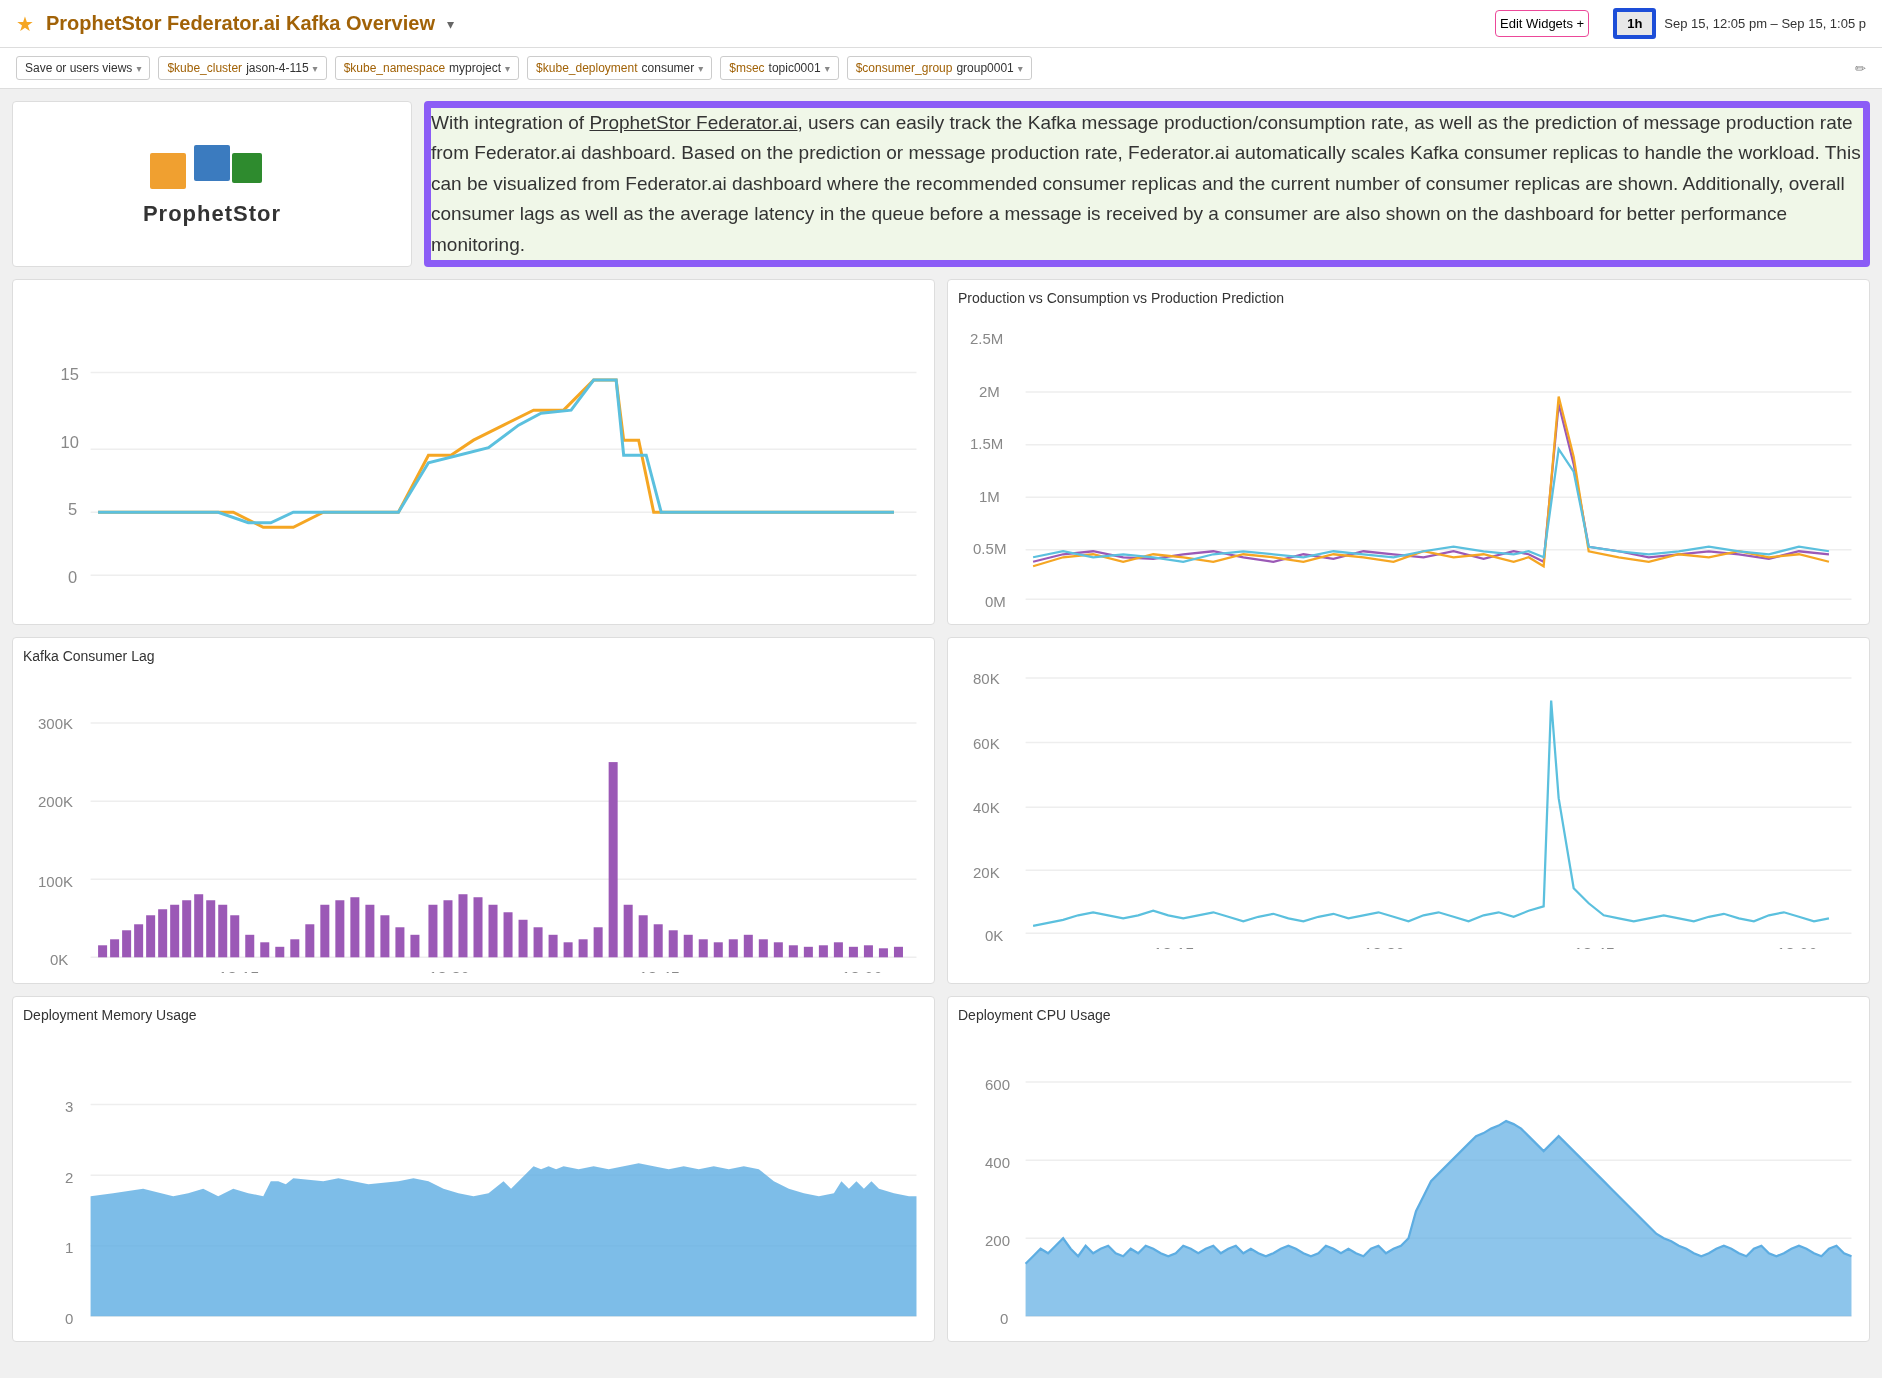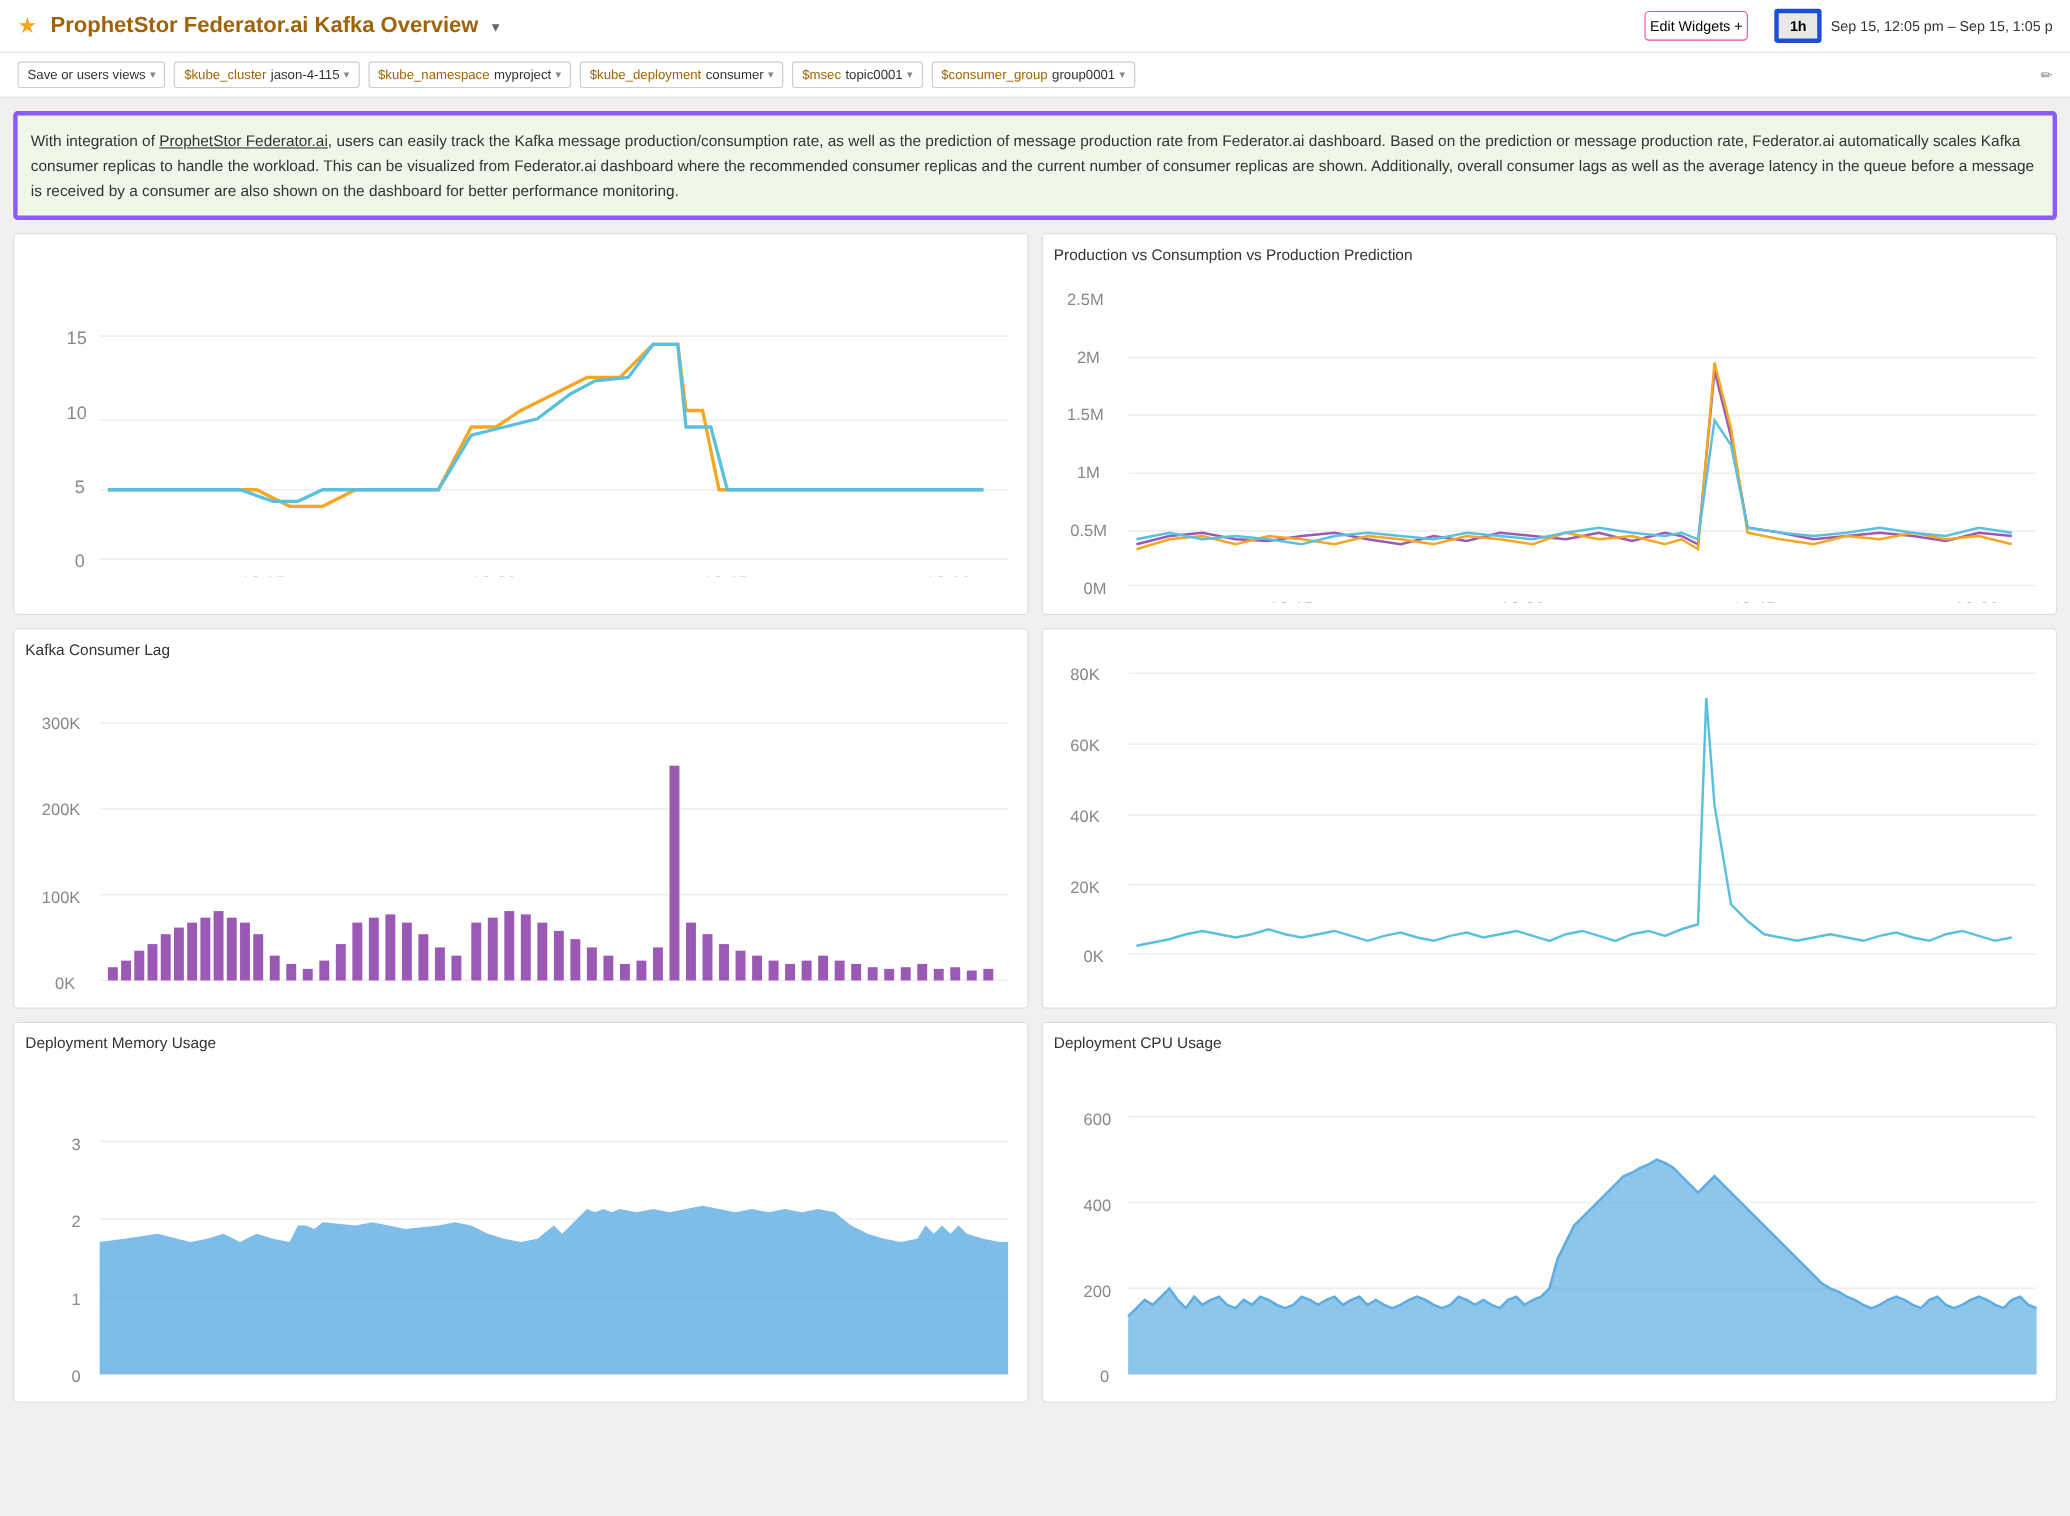--- a/index.html
+++ b/index.html
@@ -20,21 +20,21 @@
     .filter-select { border: 1px solid #ccc; border-radius: 3px; padding: 4px 8px; font-size: 12px; background: #fff; cursor: pointer; display: flex; align-items: center; gap: 4px; }
     .filter-select .label { color: #a16207; }
     .filter-select .value { color: #333; font-weight: 500; }
     .filter-chevron { color: #888; font-size: 10px; }
     .pencil-icon { margin-left: auto; color: #888; cursor: pointer; }
 
     
     .main { padding: 12px; }
     .top-section { display: flex; gap: 12px; margin-bottom: 12px; }
     .logo-box { background: #fff; border: 1px solid #ddd; border-radius: 4px; width: 400px; min-width: 400px; display: flex; align-items: center; justify-content: center; padding: 20px; }
-    .description-box { background: #f0f7e8; border: 4px solid #8b5cf6; border-radius: 4px; flex: 1; padding: 12px; font-size: 14px; line-height: 1.6; }
+    .description-box { background: #f0f7e8; border: 7px solid #8b5cf6; border-radius: 4px; flex: 1; padding: 0; font-size: 19px; line-height: 1.6; }
     .description-box a { color: #333; text-decoration: underline; }
 
     
     .charts-grid { display: grid; grid-template-columns: 1fr 1fr; gap: 12px; }
     .chart-panel { background: #fff; border: 1px solid #ddd; border-radius: 4px; padding: 10px; }
     .chart-title { font-size: 14px; font-weight: normal; margin-bottom: 8px; color: #333; }
     .chart-area { position: relative; width: 100%; }
     .chart-area svg { width: 100%; display: block; }
 
     
@@ -87,20 +87,39 @@
     <span class="label">$consumer_group</span>
     <span class="value">group0001</span>
     <span class="filter-chevron">▾</span>
   </div>
   <span class="pencil-icon">✏</span>
 </div>
 
 <div class="main">
 
   <div class="top-section">
+    <div class="logo-box">
+      <div class="ps-logo">
+        <div class="ps-shapes">
+
+          <svg width="52" height="52">
+              <rect x="2" y="12" width="36" height="36" fill="#f0a030" rx="2"></rect>
+            </svg>
+
+          <svg width="52" height="52" style="margin-left:-20px; margin-top:-12px;">
+              <rect x="8" y="4" width="36" height="36" fill="#3b7bbf" rx="2"></rect>
+            </svg>
+
+          <svg width="52" height="52" style="margin-left:-20px; margin-top:0px;">
+              <rect x="8" y="12" width="30" height="30" fill="#2e8b2e" rx="2"></rect>
+            </svg>
+        </div>
+        <div class="ps-name">ProphetStor</div>
+      </div>
+    </div>
     <div class="description-box">
       <p>
         With integration of <a href="#">ProphetStor Federator.ai</a><span>, users can easily track the Kafka message production/consumption rate, as well as the prediction of message production rate from Federator.ai dashboard. Based on the prediction or message production rate, Federator.ai automatically scales Kafka consumer replicas to handle the workload. This can be visualized from Federator.ai dashboard where the recommended consumer replicas and the current number of consumer replicas are shown. Additionally, overall consumer lags as well as the average latency in the queue before a message is received by a consumer are also shown on the dashboard for better performance monitoring.</span>
       </p>
     </div>
   </div>
 
   <div class="charts-grid">
 
     <div class="chart-panel">

